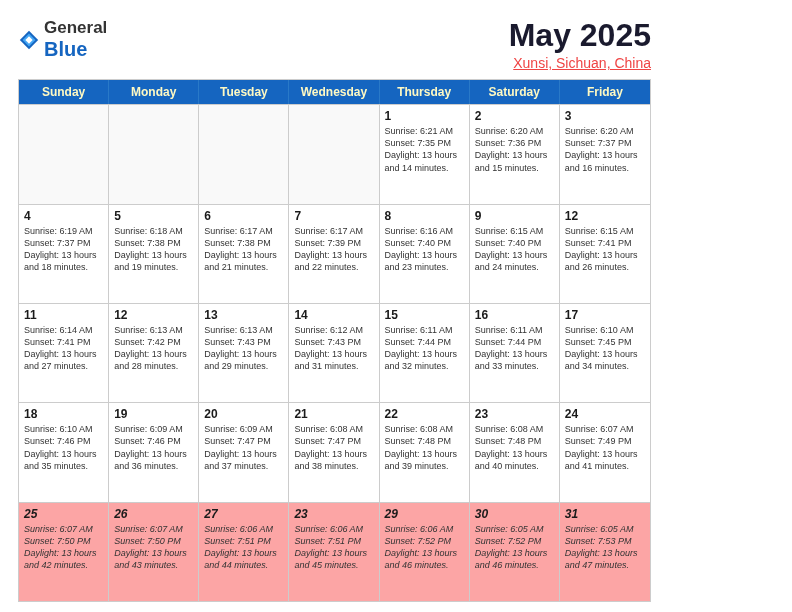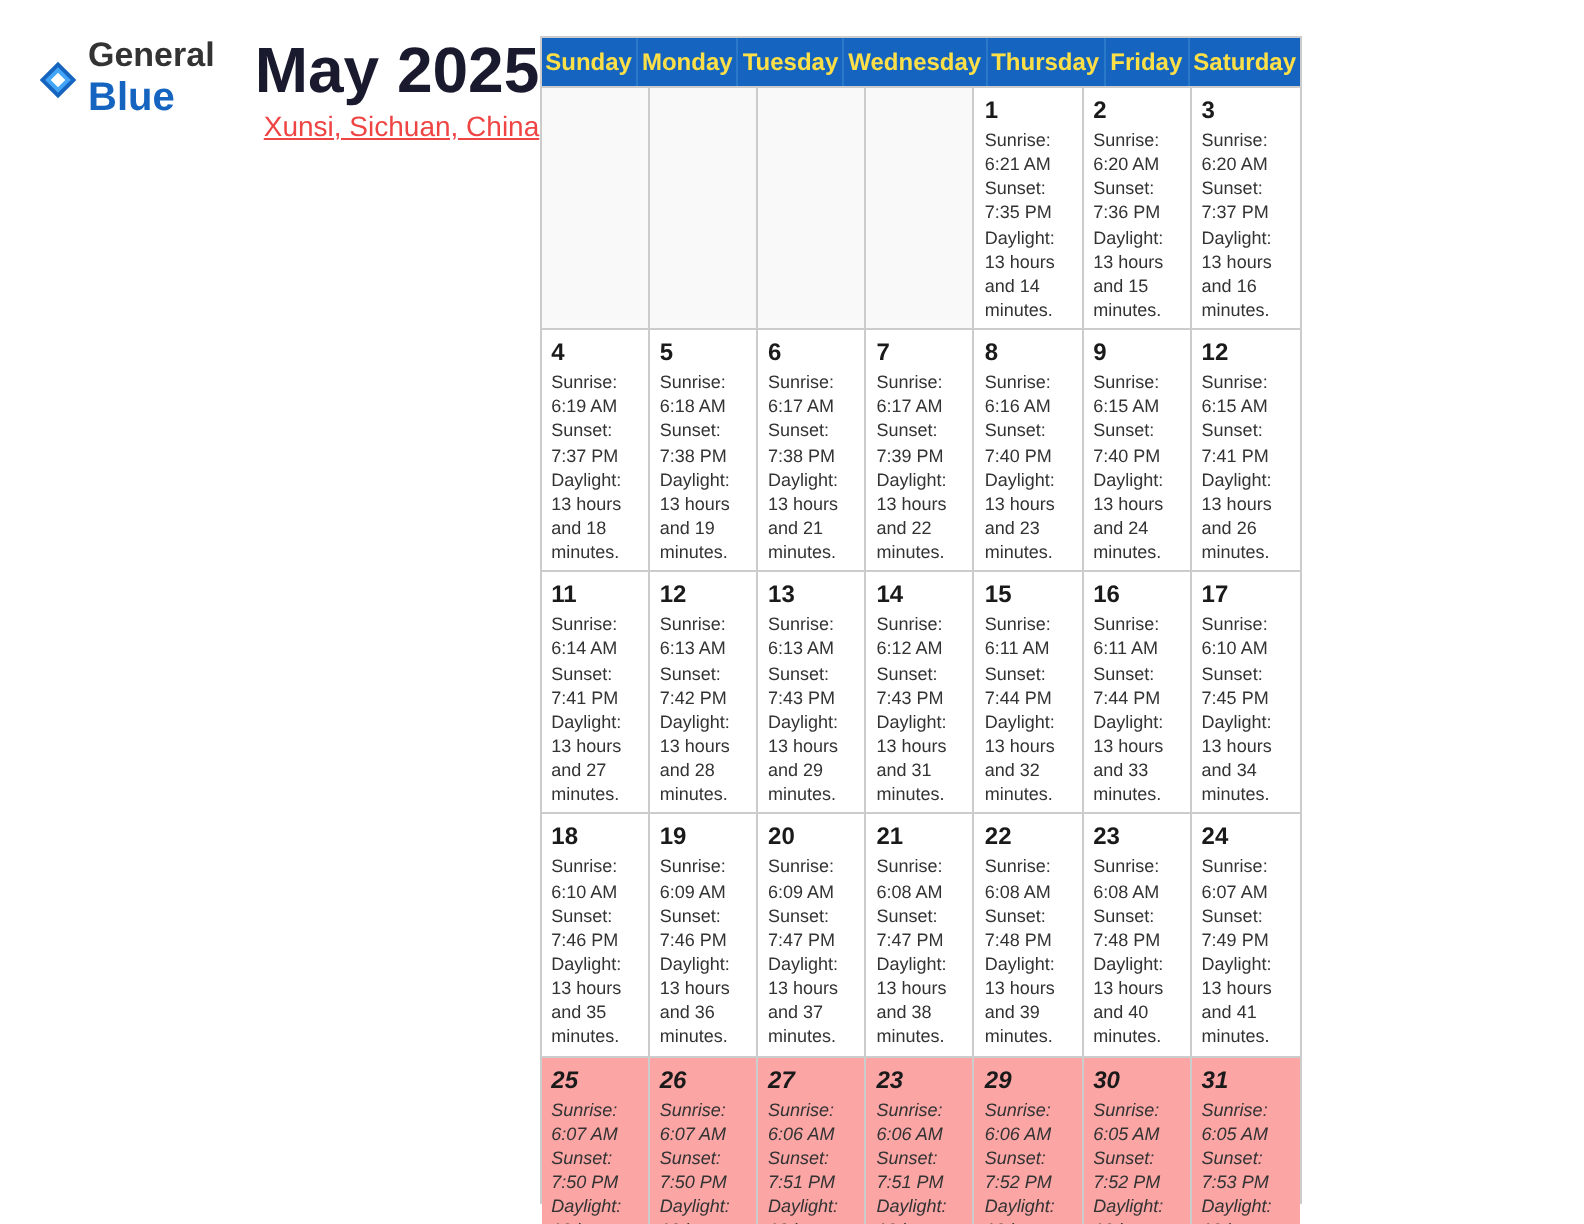--- a/index.html
+++ b/index.html
@@ -8,21 +8,21 @@
       height: 612px;
       font-family: Arial, sans-serif;
       background: #fff;
       overflow: hidden;
     }
     .page {
       width: 669px;
       height: 612px;
       padding: 18px 18px 10px 18px;
       display: flex;
-      flex-direction: row;
+      flex-direction: column;
     }
     .header {
       display: flex;
       justify-content: space-between;
       align-items: flex-start;
       margin-bottom: 8px;
     }
     .logo {
       display: flex;
       align-items: center;
@@ -63,21 +63,21 @@
       display: flex;
       flex-direction: column;
       border: 1px solid #ccc;
     }
     .day-headers {
       display: grid;
       grid-template-columns: repeat(7, 1fr);
       background: #1565c0;
     }
     .day-header {
-      color: #fde047;
+      color: #fef9c3;
       font-size: 12px;
       font-weight: bold;
       text-align: center;
       padding: 5px 2px;
       border-right: 1px solid #2979c8;
     }
     .day-header:last-child { border-right: none; }
     .calendar-body {
       flex: 1;
       display: flex;
@@ -141,22 +141,22 @@
     </div>
   </div>
 
   <div class="calendar">
     <div class="day-headers" id="day-headers-container">
         <div class="day-header">Sunday</div>
         <div class="day-header">Monday</div>
         <div class="day-header">Tuesday</div>
         <div class="day-header">Wednesday</div>
         <div class="day-header">Thursday</div>
+        <div class="day-header">Saturday</div>
         <div class="day-header">Friday</div>
-        <div class="day-header">Saturday</div>
       </div>
     <div class="calendar-body" id="calendar-body-container">
         <div class="week-row">
           <div class="day-cell empty"></div>
           <div class="day-cell empty"></div>
           <div class="day-cell empty"></div>
           <div class="day-cell empty"></div>
           <div class="day-cell">
             <span class="day-number">1</span>
             <div class="day-info">Sunrise: 6:21 AM<br>Sunset: 7:35 PM<br>Daylight: 13 hours<br>and 14 minutes.</div>

